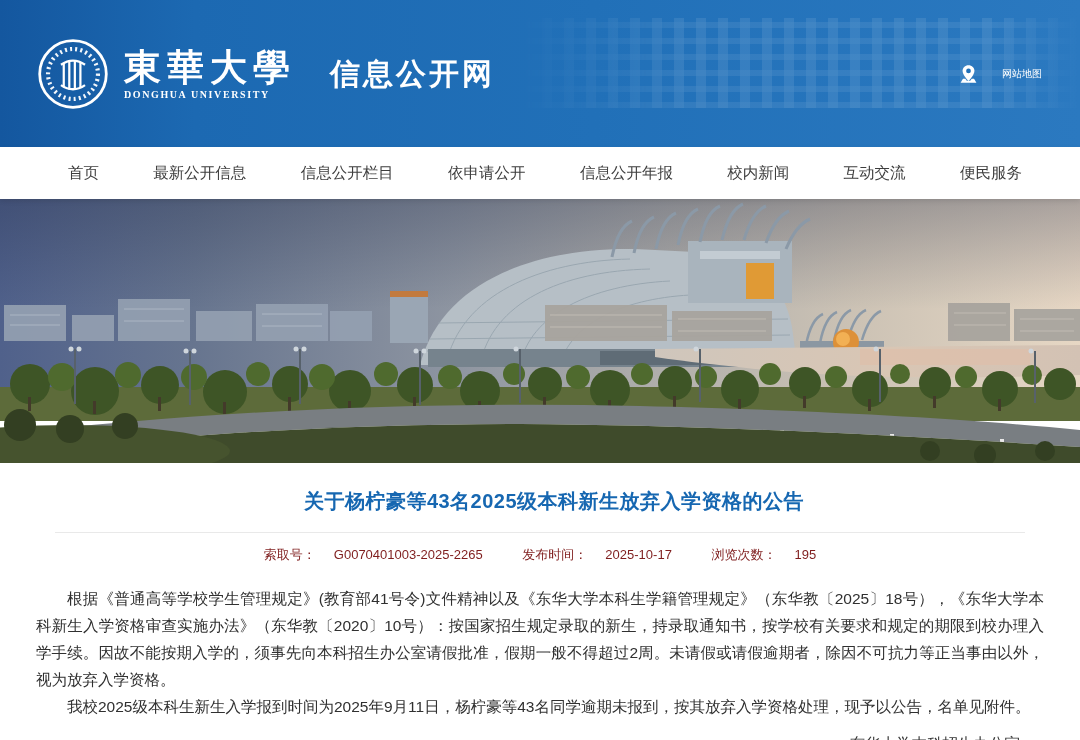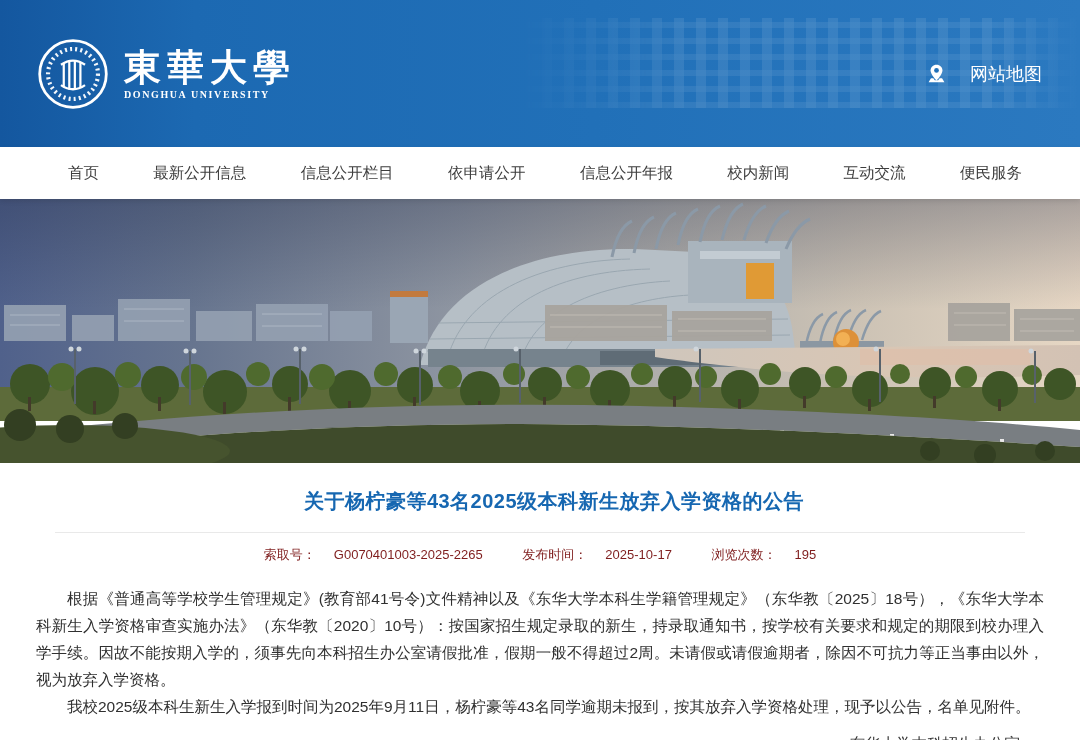--- a/index.html
+++ b/index.html
@@ -18,21 +18,21 @@
   .header-left { display:flex; align-items:center; padding-left:36px; position:relative; z-index:2; }
   .logo { width:74px; height:74px; display:block; }
   .uni-name { margin-left:14px; color:#fff; }
   .uni-zh { font-family:"DejaVu Serif","Liberation Serif",serif; font-size:37px; font-weight:bold;
             letter-spacing:6px; line-height:40px; }
   .uni-en { font-family:"Liberation Serif","DejaVu Serif",serif; font-size:10px; font-weight:bold;
             letter-spacing:1.6px; margin-top:2px; }
   .site-title { color:#fff; font-size:30px; font-weight:bold; letter-spacing:3px; margin-left:34px;
                 padding-top:2px; }
   .sitemap { position:absolute; right:38px; top:50%; transform:translateY(-50%);
-             display:flex; align-items:center; gap:24px; color:#fff; font-size:18px;
+             display:flex; align-items:center; gap:24px; color:#fff; font-size:10px;
              text-decoration:none; cursor:pointer; z-index:3; }
 
   
   .nav { height:52px; background:#fff; display:flex; align-items:center;
          justify-content:space-between; padding:0 58px 0 68px; position:relative;
          box-shadow:0 2px 5px rgba(0,0,0,.10); z-index:5; }
   .nav a { color:#3d3d3d; font-size:15.5px; text-decoration:none; cursor:pointer; white-space:nowrap; }
 
   
   .banner { height:264px; position:relative; overflow:hidden; }
@@ -66,20 +66,21 @@
         <line x1="30" y1="28" x2="30" y2="54" stroke="#fff" stroke-width="2.4"></line>
         <line x1="36" y1="25" x2="36" y2="57" stroke="#fff" stroke-width="2.4"></line>
         <line x1="42" y1="25" x2="42" y2="57" stroke="#fff" stroke-width="2.4"></line>
         <line x1="48" y1="27" x2="48" y2="55" stroke="#fff" stroke-width="2.4"></line>
       </svg>
     </a>
     <div class="uni-name">
       <div class="uni-zh">東華大學</div>
       <div class="uni-en">DONGHUA UNIVERSITY</div>
     </div>
+    <div class="site-title">信息公开网</div>
   </div>
   <a class="sitemap">
     <svg width="19" height="19" viewBox="0 0 24 24">
       <path d="M12 1 C7.6 1 4.5 4.2 4.5 8.2 C4.5 13 12 21 12 21 C12 21 19.5 13 19.5 8.2 C19.5 4.2 16.4 1 12 1 Z" fill="#fff"></path>
       <circle cx="12" cy="8.2" r="3" fill="#2170b8"></circle>
       <path d="M5 18 L2 23 L22 23 L19 18 L16 18 L14.2 20.5 L9.8 20.5 L8 18 Z" fill="#fff"></path>
     </svg>
     <span>网站地图</span>
   </a>
 </div>

